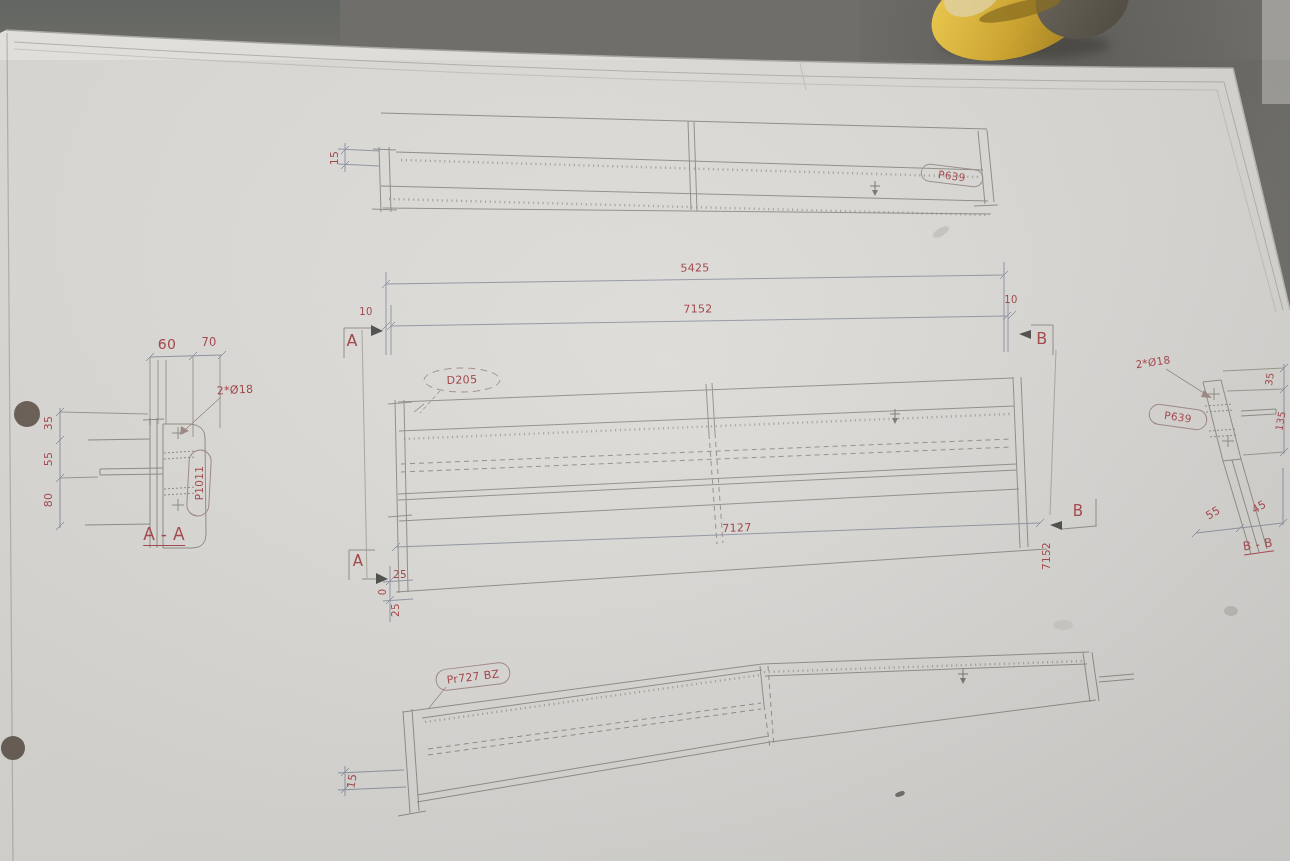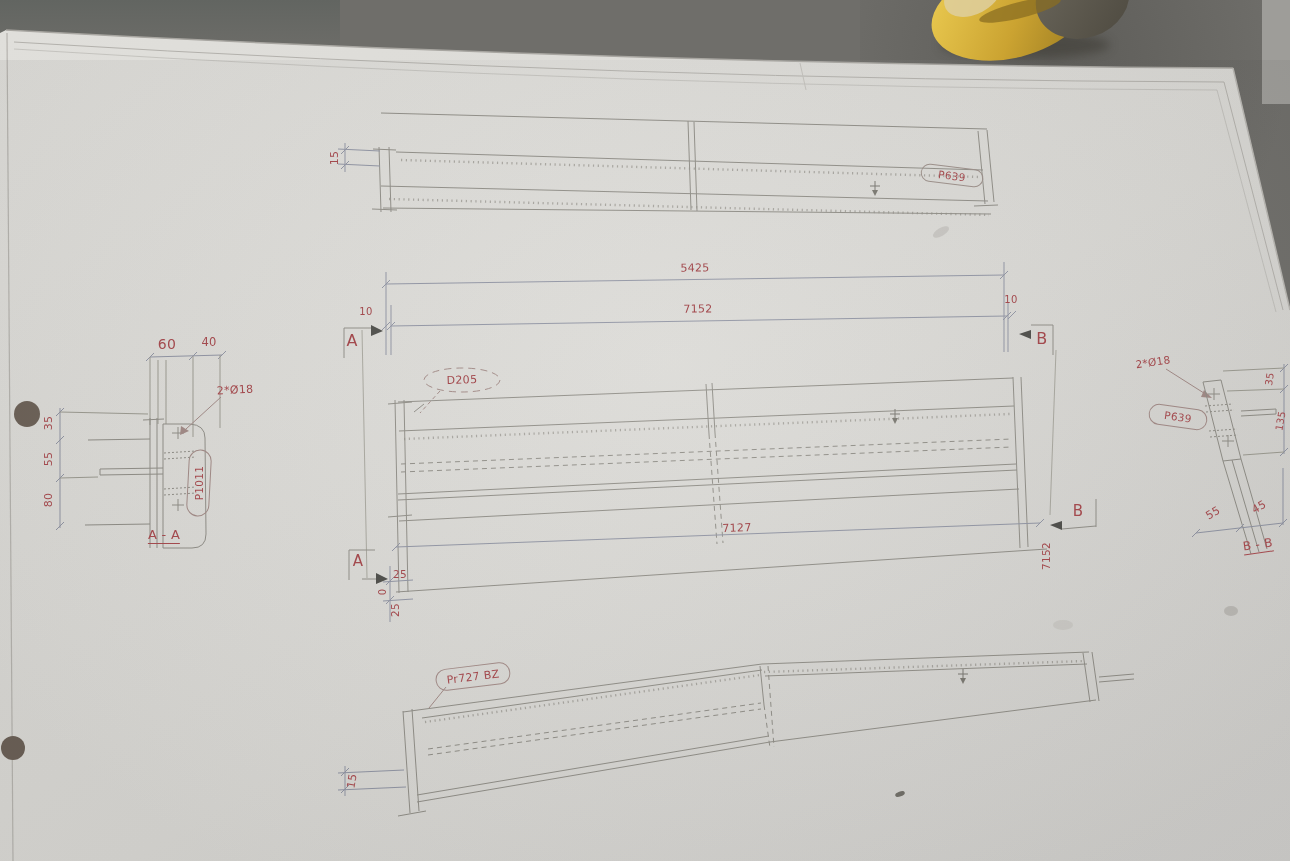--- a/index.html
+++ b/index.html
@@ -213,27 +213,27 @@
   <span class="lbl" style="left:952px;top:176px;font-size:10.5px;transform:translate(-50%,-50%) rotate(7deg);">P639</span>
 
   <span class="lbl" style="left:695px;top:268px;font-size:11px;transform:translate(-50%,-50%) rotate(-0.8deg);">5425</span>
   <span class="lbl" style="left:698px;top:309px;font-size:11px;transform:translate(-50%,-50%) rotate(-0.8deg);">7152</span>
   <span class="lbl" style="left:366px;top:312px;font-size:10px;">10</span>
   <span class="lbl" style="left:1011px;top:300px;font-size:10px;">10</span>
   <span class="lbl" style="left:352px;top:341px;font-size:16px;">A</span>
   <span class="lbl" style="left:1042px;top:339px;font-size:16px;">B</span>
 
   <span class="lbl" style="left:167px;top:344px;font-size:14px;">60</span>
-  <span class="lbl" style="left:209px;top:343px;font-size:11.5px;">40</span>
+  <span class="lbl" style="left:209px;top:343px;font-size:11.5px;">70</span>
   <span class="lbl" style="left:235px;top:390px;font-size:11px;transform:translate(-50%,-50%) rotate(-3deg);">2*Ø18</span>
   <span class="lbl" style="left:48px;top:423px;font-size:11px;transform:translate(-50%,-50%) rotate(-90deg);">35</span>
   <span class="lbl" style="left:48px;top:459px;font-size:11px;transform:translate(-50%,-50%) rotate(-90deg);">55</span>
   <span class="lbl" style="left:48px;top:500px;font-size:11px;transform:translate(-50%,-50%) rotate(-90deg);">80</span>
   <span class="lbl" style="left:199px;top:483px;font-size:10.5px;transform:translate(-50%,-50%) rotate(-90deg);">P1011</span>
-  <span class="lbl u" style="left:164px;top:536px;font-size:13px;">A - A</span>
+  <span class="lbl u" style="left:164px;top:536px;font-size:17px;">A - A</span>
 
   <span class="lbl" style="left:462px;top:380px;font-size:11px;transform:translate(-50%,-50%) rotate(-2deg);">D205</span>
   <span class="lbl" style="left:737px;top:528px;font-size:11px;transform:translate(-50%,-50%) rotate(-2deg);">7127</span>
   <span class="lbl" style="left:1046px;top:556px;font-size:10.5px;transform:translate(-50%,-50%) rotate(-90deg);">7152</span>
   <span class="lbl" style="left:1078px;top:511px;font-size:15px;">B</span>
   <span class="lbl" style="left:358px;top:561px;font-size:15px;">A</span>
   <span class="lbl" style="left:400px;top:574px;font-size:10.5px;">25</span>
   <span class="lbl" style="left:383px;top:592px;font-size:10px;transform:translate(-50%,-50%) rotate(-90deg);">0</span>
   <span class="lbl" style="left:395px;top:610px;font-size:10.5px;transform:translate(-50%,-50%) rotate(-90deg);">25</span>
 

